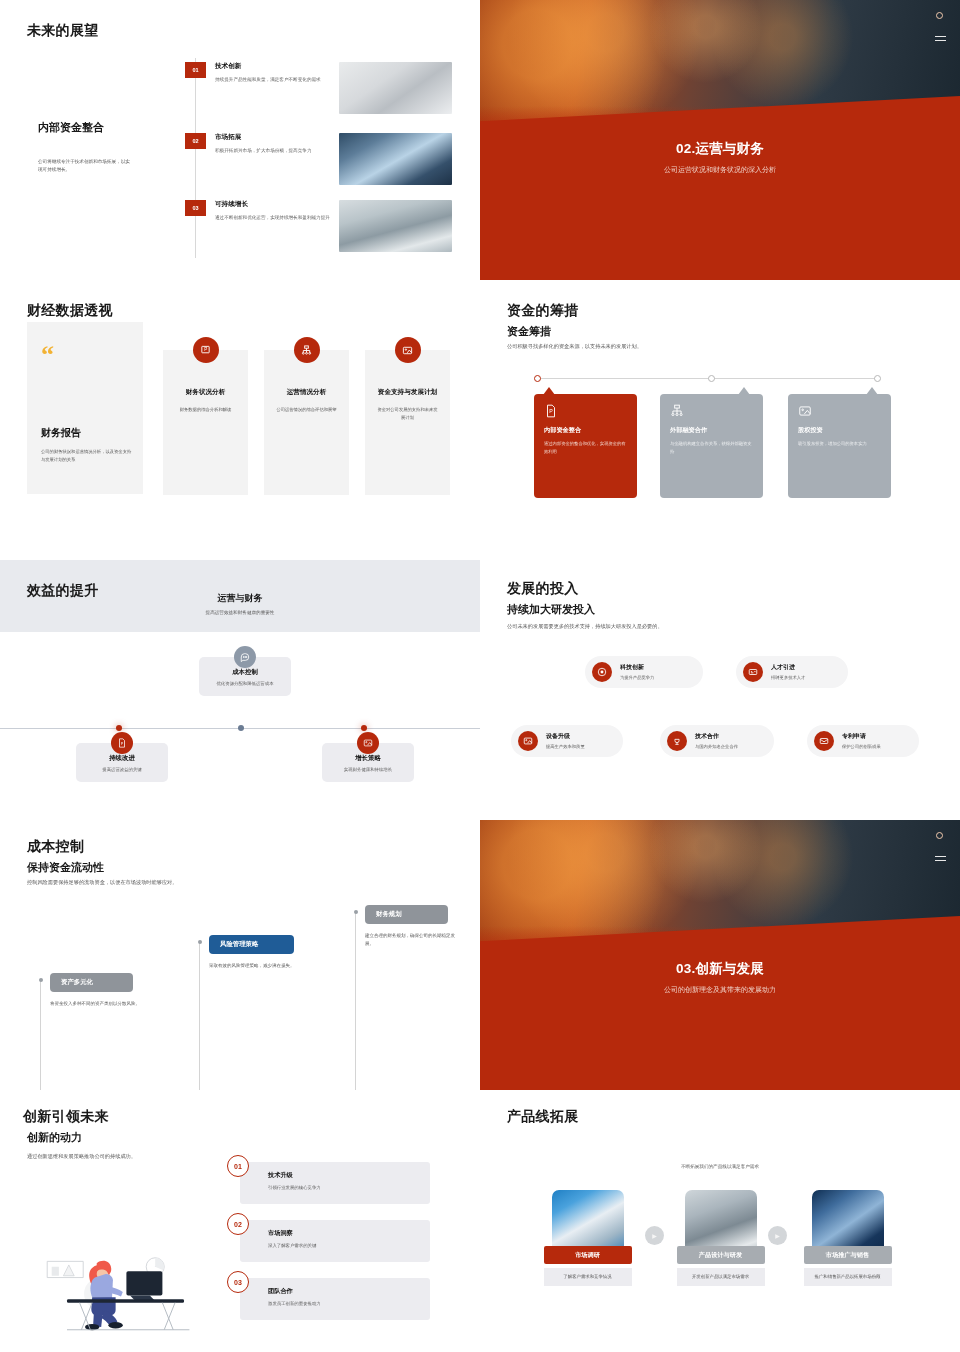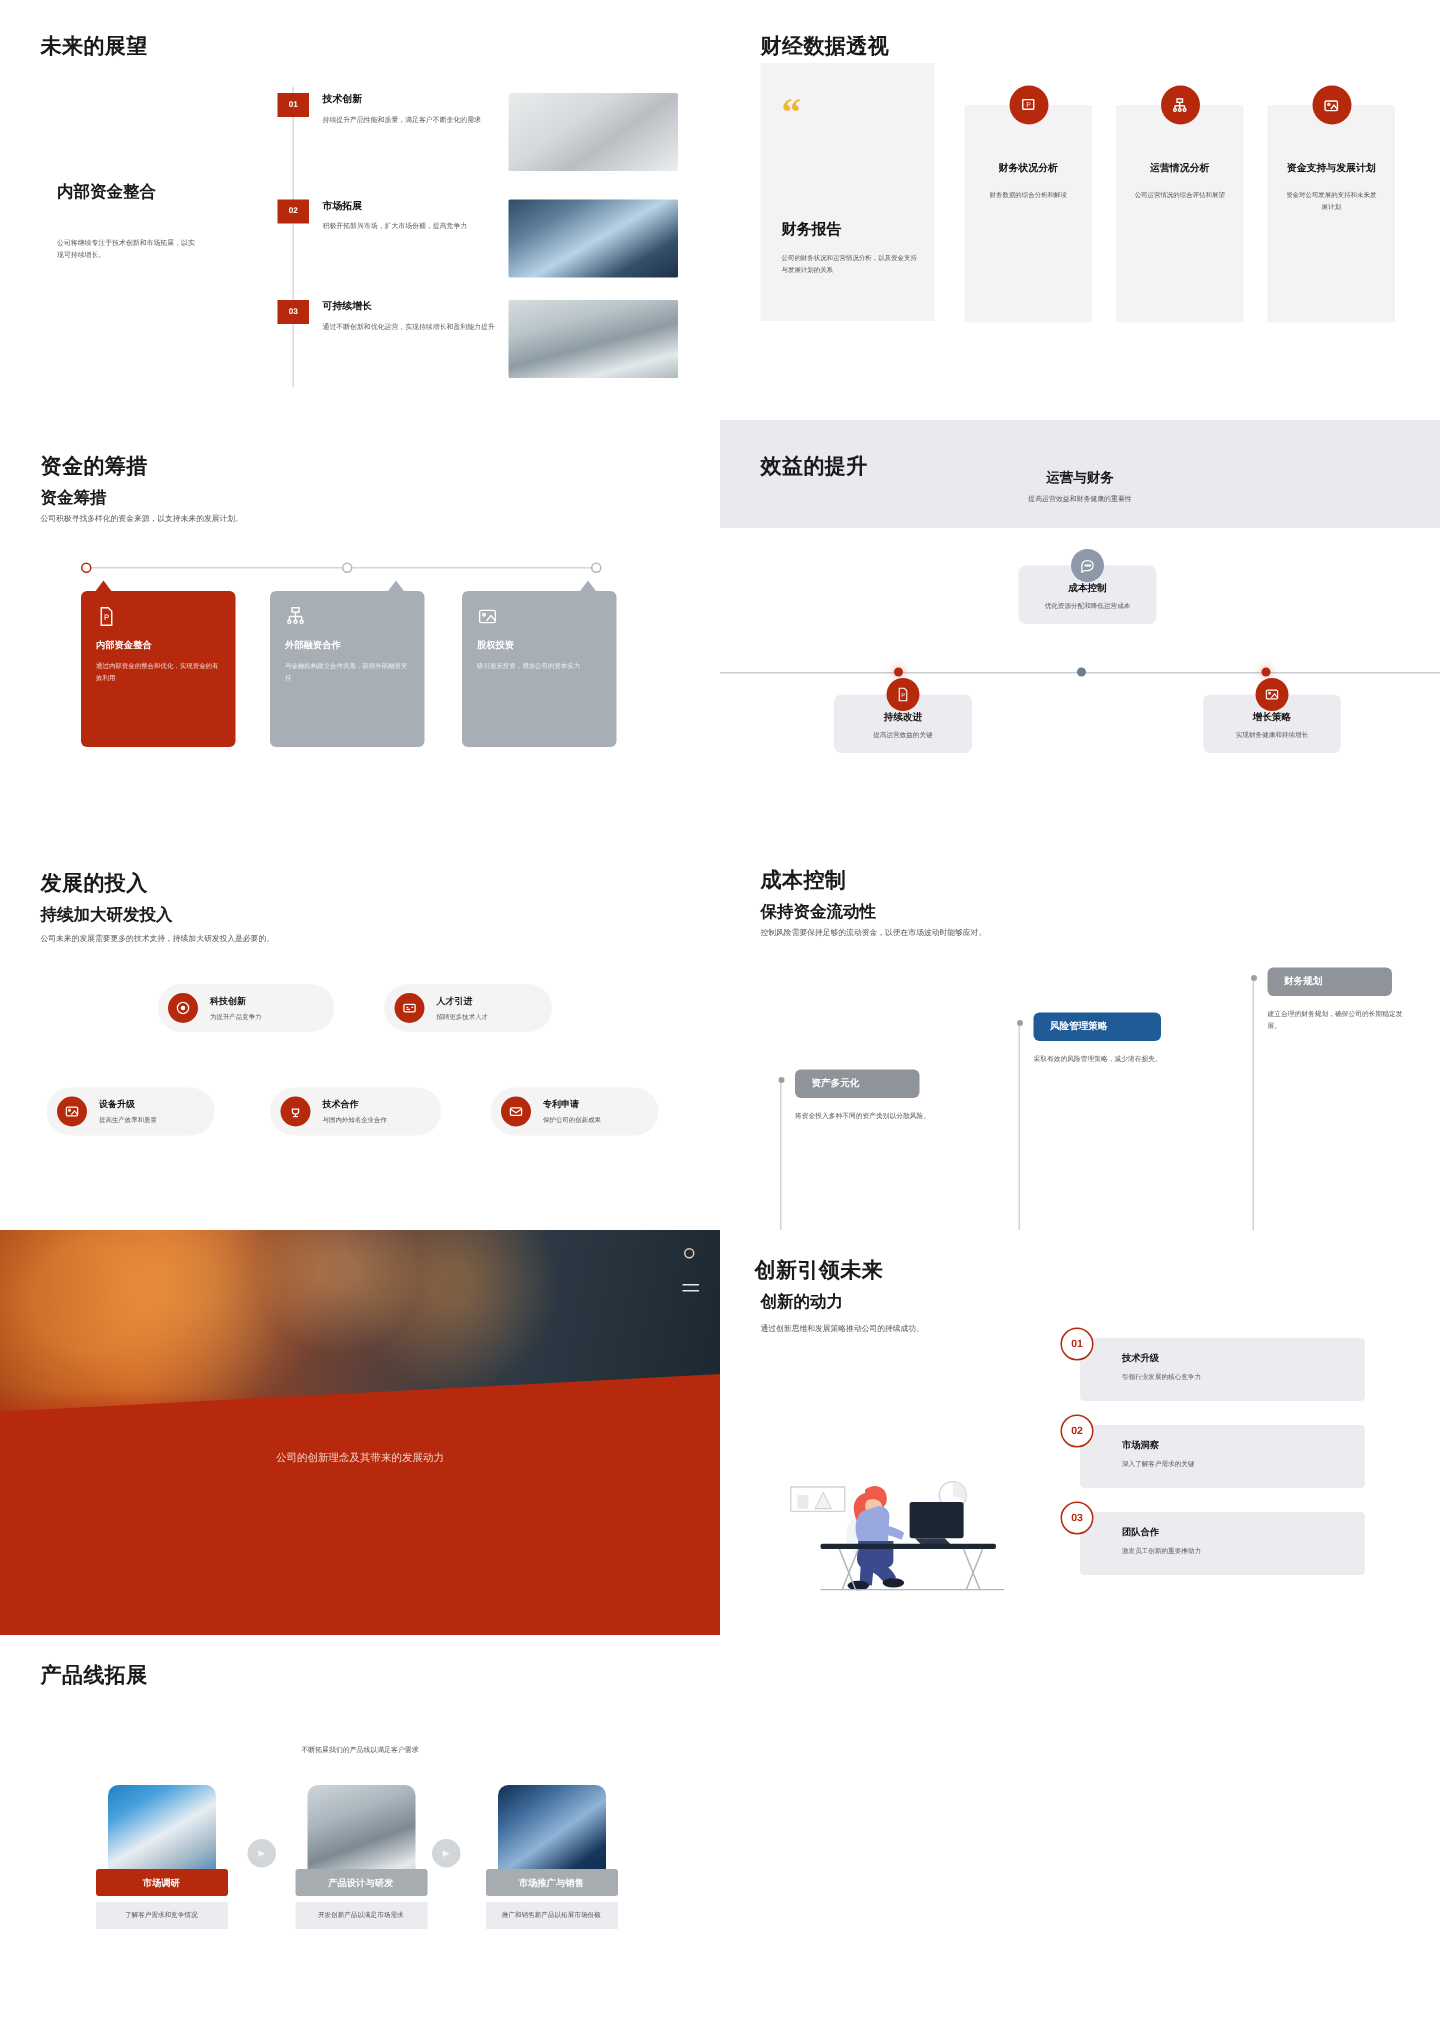--- a/index.html
+++ b/index.html
@@ -179,20 +179,33 @@
     <div class="s1-row" style="top:200px">
       <div class="s1-num">03</div>
       <div class="s1-txt">
         <h4>可持续增长</h4>
         <p class="tiny">通过不断创新和优化运营，实现持续增长和盈利能力提升</p>
       </div>
       <div class="s1-img img-c"></div>
     </div>
   </div>
 
+  <div class="slide sec">
+    <div class="sec-photo"></div>
+    <div class="sec-mask"></div>
+    <div class="sec-ring"></div>
+    <div class="sec-dots">
+        <i></i>
+        <i></i>
+      </div>
+    <div class="sec-body">
+      <div class="sec-t">02.运营与财务</div>
+      <div class="sec-s">公司运营状况和财务状况的深入分析</div>
+    </div>
+  </div>
 
   <div class="slide">
     <div class="s3-head s-title">财经数据透视</div>
     <div class="s3-quote">
       <div class="q-mark">“</div>
       <h3>财务报告</h3>
       <p>公司的财务状况和运营情况分析，以及资金支持与发展计划的关系</p>
     </div>
 
     <div class="s3-card" style="left:163px">
@@ -428,20 +441,21 @@
 
   <div class="slide sec">
     <div class="sec-photo"></div>
     <div class="sec-mask"></div>
     <div class="sec-ring"></div>
     <div class="sec-dots">
         <i></i>
         <i></i>
       </div>
     <div class="sec-body">
+      <div class="sec-t">03.创新与发展</div>
       <div class="sec-s">公司的创新理念及其带来的发展动力</div>
     </div>
   </div>
 
   <div class="slide">
     <div class="s9-head s-title">创新引领未来</div>
     <div class="s9-sub s-sub">创新的动力</div>
     <div class="s9-desc s-desc">通过创新思维和发展策略推动公司的持续成功。</div>
 
     <div class="s9-item" style="top:72px">

